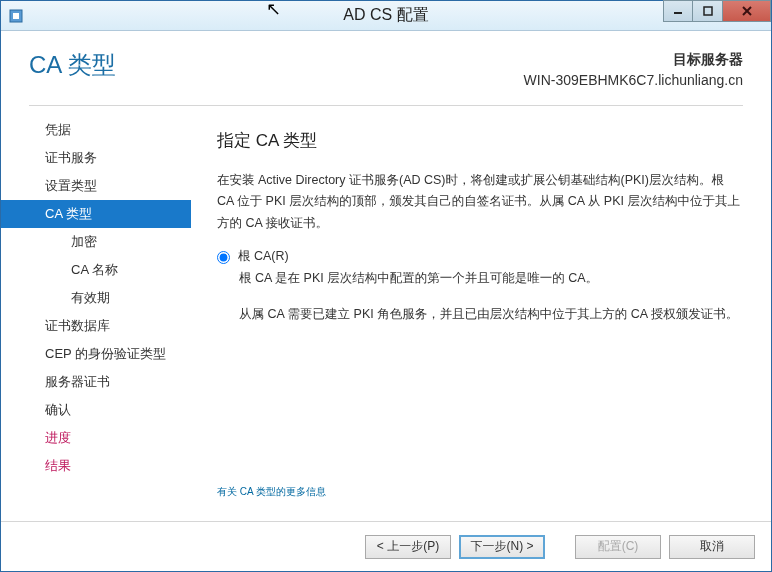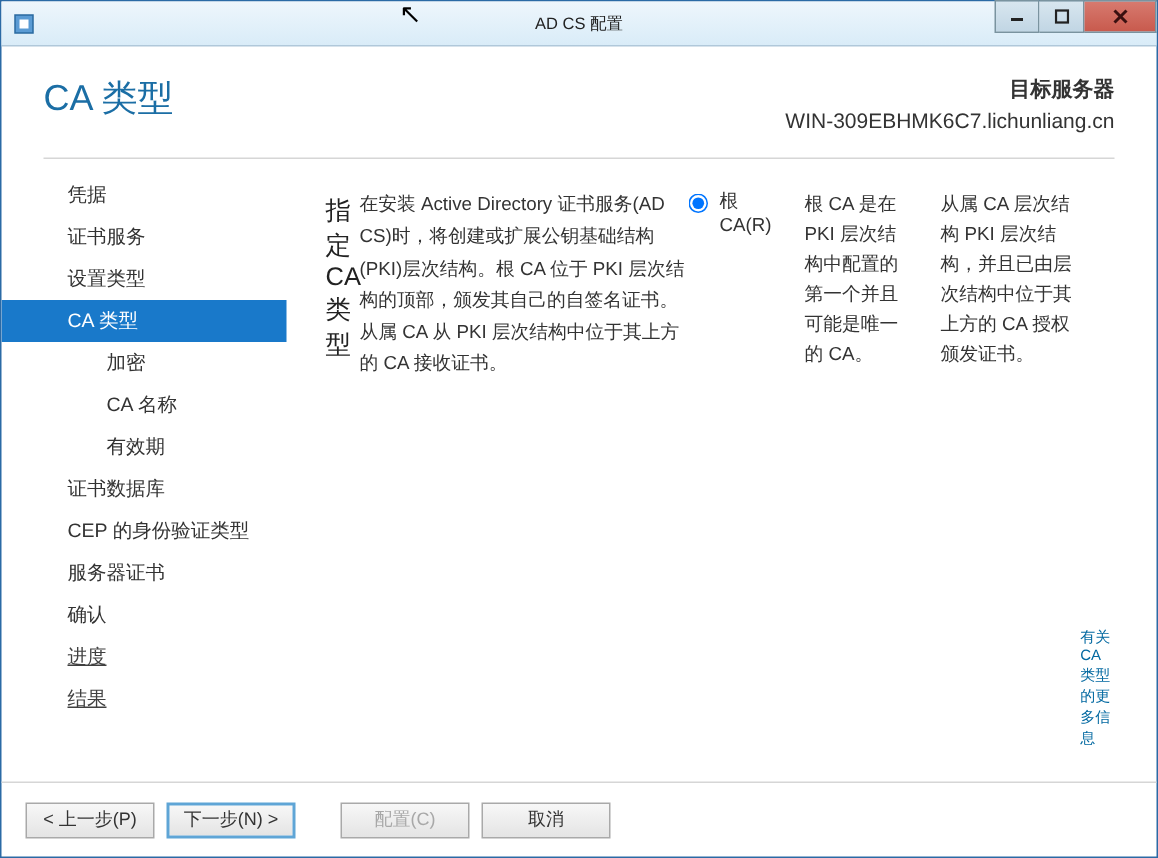--- a/index.html
+++ b/index.html
@@ -1,51 +1,51 @@
 <!DOCTYPE html>
 <html><head>
 <meta charset="utf-8">
 <style>
   * { box-sizing: border-box; font-family: "Microsoft YaHei", "Segoe UI", Tahoma, sans-serif; }
   body { margin: 0; background: #fff; }
   .window { width: 772px; height: 572px; border: 1px solid #2b6aa5; background: #fff; display: flex; flex-direction: column; position: relative; }
   .titlebar { height: 30px; background: linear-gradient(#eef6fc, #d9ecf8); border-bottom: 1px solid #b0c8da; display: flex; align-items: center; position: relative; }
   .titlebar-icon { width: 18px; height: 18px; margin: 0 6px; display: flex; align-items: center; justify-content: center; }
-  .titlebar-title { position: absolute; left: 50%; transform: translateX(-50%); font-size: 11px; color: #222; }
+  .titlebar-title { position: absolute; left: 50%; transform: translateX(-50%); font-size: 16px; color: #222; }
   .win-controls { position: absolute; right: 0; top: -1px; display: flex; height: 22px; }
   .win-btn { width: 30px; height: 22px; border: 1px solid #7a939f; background: linear-gradient(#d8e6ef,#c1d6e4); display: flex; align-items: center; justify-content: center; font-size: 12px; }
   .win-btn.max { width: 30px; }
   .win-btn.close { width: 48px; background: linear-gradient(#d77a6f,#c85a4d); color: #3a1010; font-weight: bold; }
   .win-btn + .win-btn { border-left: none; }
   .cursor { position: absolute; left: 265px; top: -3px; font-size: 18px; color: #000; pointer-events:none; }
 
   .content { flex: 1; display: flex; flex-direction: column; padding: 0; border-radius: 10px; }
   .header-zone { padding: 18px 28px 6px 28px; display: flex; justify-content: space-between; align-items: flex-start; }
   .page-title { color: #1b6ea5; font-size: 24px; font-weight: 400; }
   .target-block { text-align: right; font-size: 14px; color: #333; line-height: 1.5; }
   .target-label { font-weight: bold; }
 
   .hr { height: 1px; background: #d6d6d6; margin: 8px 28px 0 28px; }
 
   .body-zone { flex: 1; display: flex; padding: 10px 0 0 0; overflow: hidden; }
   .sidebar { width: 190px; flex-shrink: 0; padding: 0; }
   .side-item { padding: 5px 8px 5px 44px; font-size: 13px; color: #333; cursor: pointer; }
   .side-item.indent1 { padding-left: 70px; }
   .side-item.selected { background: #1979ca; color: #fff; }
-  .side-item.disabled { color: #404040; cursor: default; text-decoration: underline; }
+  .side-item.disabled { color: #be185d; cursor: default; }
 
-  .main { flex: 1; padding: 10px 30px 10px 26px; font-size: 12.5px; color: #333; position: relative; display:flex; flex-direction:row; }
+  .main { flex: 1; padding: 10px 30px 10px 26px; font-size: 12.5px; color: #333; position: relative; display:flex; flex-direction:column; }
   .main h2 { font-size: 17px; font-weight: 400; margin: 3px 0 18px 0; color: #222; }
   .desc { line-height: 1.7; margin-bottom: 14px; }
   .radio-row { display: flex; align-items: flex-start; margin-bottom: 3px; }
   .radio-row input { margin: 3px 8px 0 0; }
   .radio-sub { margin: 0 0 16px 22px; line-height: 1.6; color: #333; }
   .more-link { color: #0369a1; cursor: pointer; font-size: 10px; margin-top: auto; padding-bottom: 12px; }
 
-  .footer { height: 50px; border-top: 1px solid #d6d6d6; display: flex; align-items: center; padding: 0 16px; gap: 8px; }
+  .footer { height: 50px; border-top: 1px solid #d6d6d6; display: flex; align-items: center; justify-content: flex-end; padding: 0 16px; gap: 8px; }
   .btn { min-width: 86px; height: 24px; border: 1px solid #a9a9a9; background: linear-gradient(#f7f7f7,#e4e4e4); font-size: 12px; color: #333; cursor: pointer; padding: 0 10px; }
   .btn.default { border: 2px solid #5fa5d6; padding: 0 9px; }
   .btn:disabled { color: #a8a8a8; cursor: default; }
 </style>
 </head>
 <body>
 
 <div class="window">
   <div class="titlebar">
     <span class="titlebar-icon">
@@ -106,21 +106,21 @@
       <div class="main">
         <h2>指定 CA 类型</h2>
         <div class="desc">在安装 Active Directory 证书服务(AD CS)时，将创建或扩展公钥基础结构(PKI)层次结构。根 CA 位于 PKI 层次结构的顶部，颁发其自己的自签名证书。从属 CA 从 PKI 层次结构中位于其上方的 CA 接收证书。</div>
 
         <label class="radio-row">
           <input type="radio" name="catype" id="radio-root" checked="" style="">
           <span>根 CA(R)</span>
         </label>
         <div class="radio-sub">根 CA 是在 PKI 层次结构中配置的第一个并且可能是唯一的 CA。</div>
 
-        <div class="radio-sub">从属 CA 层次结构 PKI 层次结构，并且已由层次结构中位于其上方的 CA 授权颁发证书。</div>
+        <div class="radio-sub">从属 CA 需要已建立 PKI 角色服务，并且已由层次结构中位于其上方的 CA 授权颁发证书。</div>
 
         <div class="more-link">有关 CA 类型的更多信息</div>
       </div>
     </div>
 
     <div class="footer">
       <button class="btn">&lt; 上一步(P)</button>
       <button class="btn default">下一步(N) &gt;</button>
       <span style="width:14px"></span>
       <button class="btn" disabled="">配置(C)</button>

